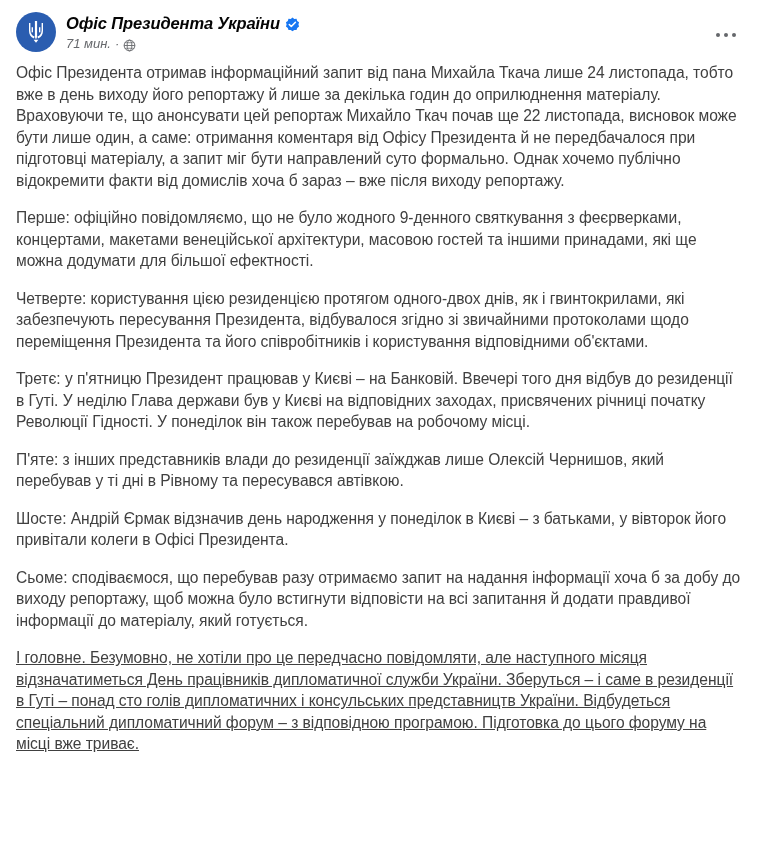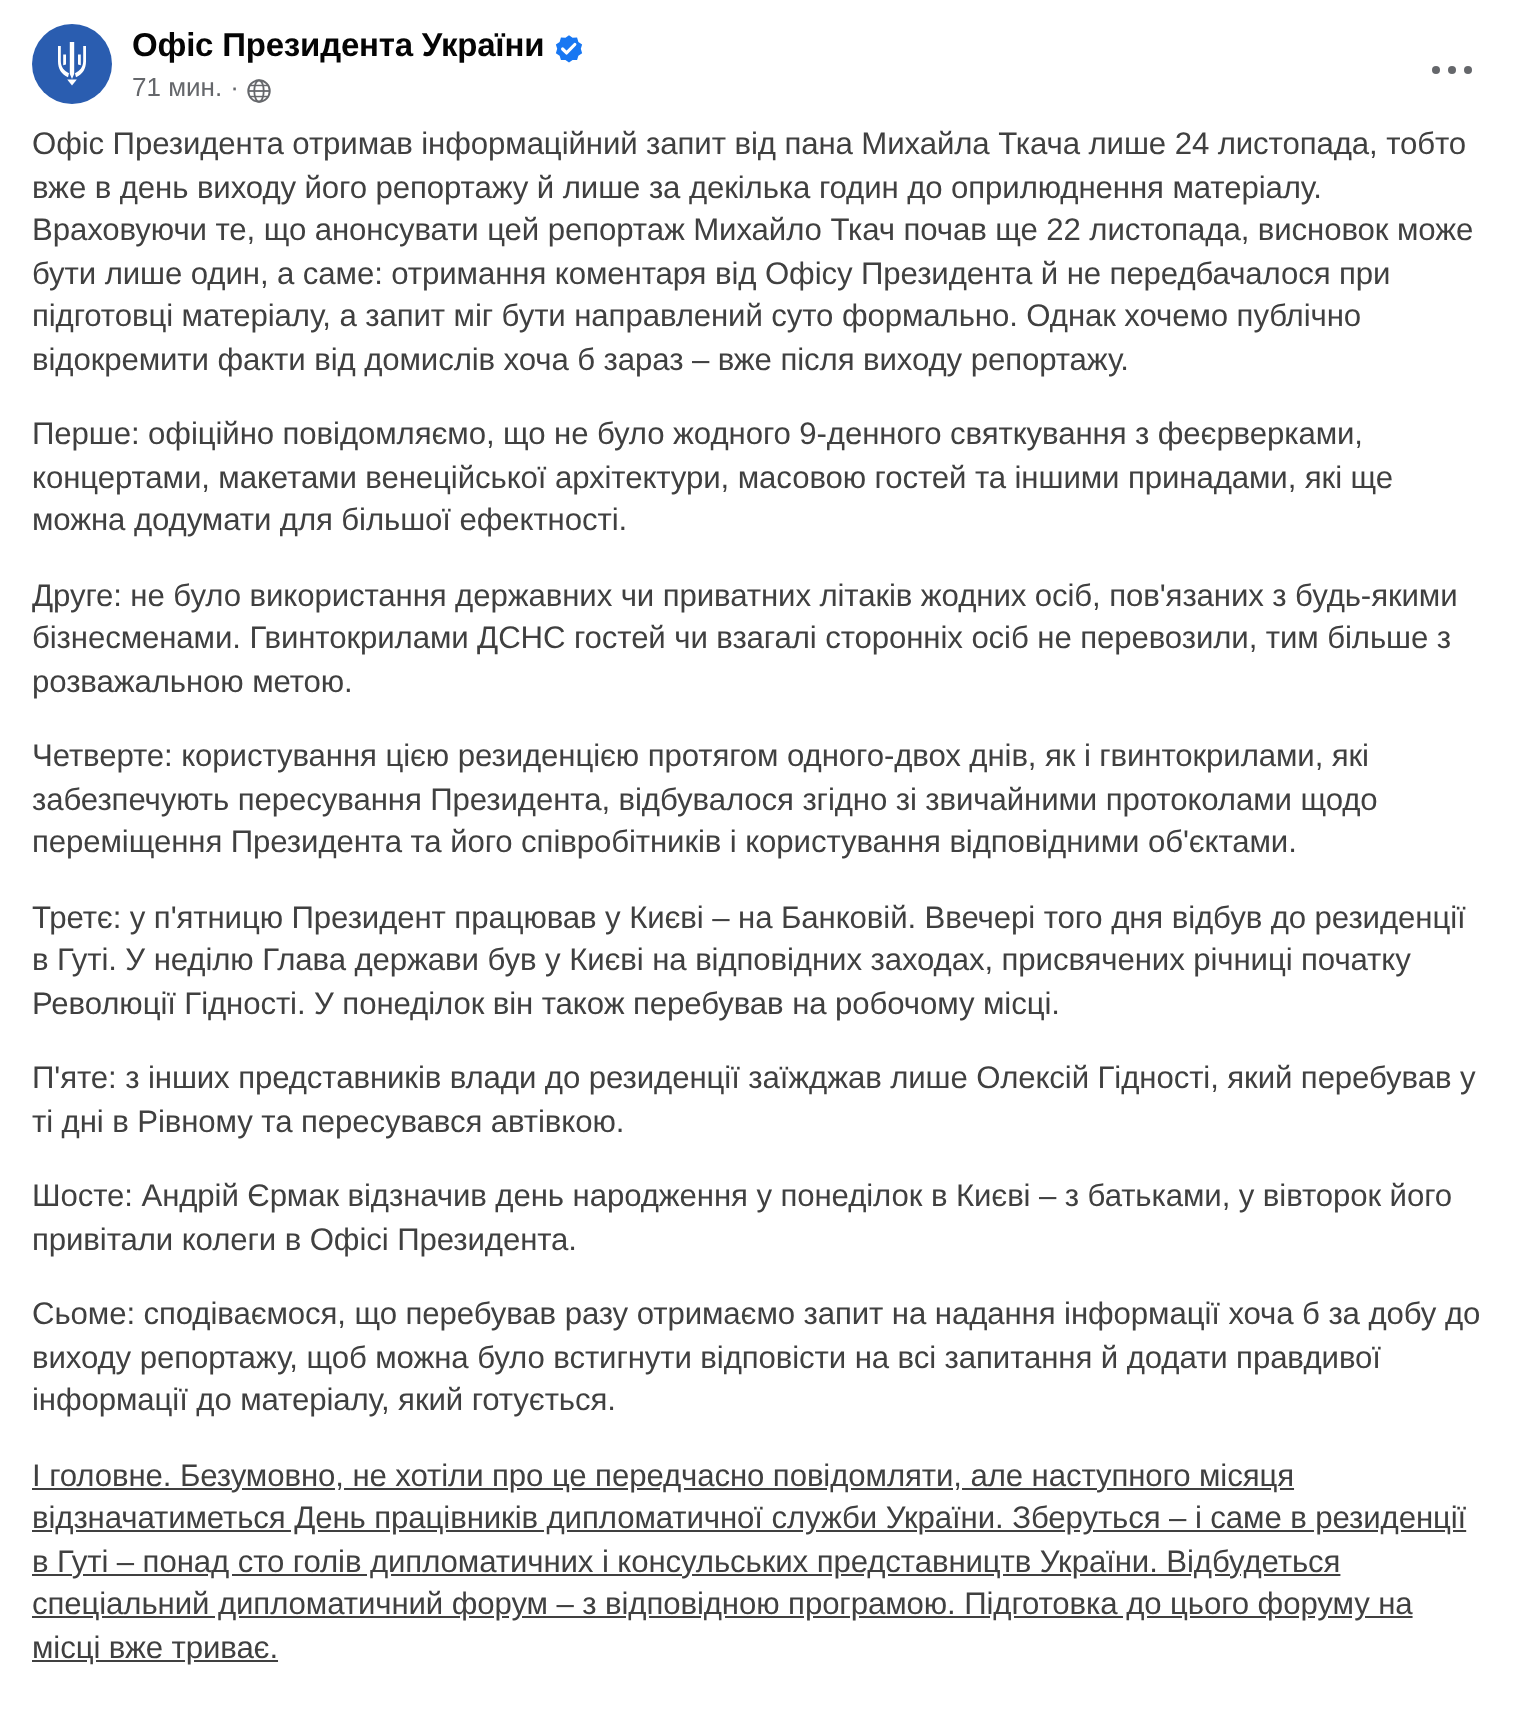--- a/index.html
+++ b/index.html
@@ -43,20 +43,21 @@
     width: 18px;
     height: 24px;
     display: block;
   }
   .header-text {
     display: flex;
     flex-direction: column;
     justify-content: center;
     padding-top: 1px;
     min-height: 40px;
+    font-style: italic;
   }
   .page-name-row {
     display: flex;
     align-items: center;
     line-height: 1.1;
   }
   .page-name {
     font-size: 16.5px;
     font-weight: bold;
     color: #050505;
@@ -166,22 +167,21 @@
       <span class="dot"></span>
       <span class="dot"></span>
       <span class="dot"></span>
     </div>
 
   </div>
 
   <div class="post-body">
     <p>Офіс Президента отримав інформаційний запит від пана Михайла Ткача лише 24 листопада, тобто вже в день виходу його репортажу й лише за декілька годин до оприлюднення матеріалу. Враховуючи те, що анонсувати цей репортаж Михайло Ткач почав ще 22 листопада, висновок може бути лише один, а саме: отримання коментаря від Офісу Президента й не передбачалося при підготовці матеріалу, а запит міг бути направлений суто формально. Однак хочемо публічно відокремити факти від домислів хоча б зараз – вже після виходу репортажу.</p>
     <p>Перше: офіційно повідомляємо, що не було жодного 9-денного святкування з феєрверками, концертами, макетами венеційської архітектури, масовою гостей та іншими принадами, які ще можна додумати для більшої ефектності.</p>
-    <p>Друге: не було використання державних чи приватних літаків жодних осіб, пов'язаних з будь-якими бізнесменами. Гвинтокрилами ДСНС гостей чи взагалі сторонніх осіб не перевозили, тим більше з розважальною метою.</p>
     <p>Четверте: користування цією резиденцією протягом одного-двох днів, як і гвинтокрилами, які забезпечують пересування Президента, відбувалося згідно зі звичайними протоколами щодо переміщення Президента та його співробітників і користування відповідними об'єктами.</p>
     <p>Третє: у п'ятницю Президент працював у Києві – на Банковій. Ввечері того дня відбув до резиденції в Гуті. У неділю Глава держави був у Києві на відповідних заходах, присвячених річниці початку Революції Гідності. У понеділок він також перебував на робочому місці.</p>
-    <p>П'яте: з інших представників влади до резиденції заїжджав лише Олексій Гідності, який перебував у ті дні в Рівному та пересувався автівкою.</p>
+    <p>П'яте: з інших представників влади до резиденції заїжджав лише Олексій Чернишов, який перебував у ті дні в Рівному та пересувався автівкою.</p>
     <p>Шосте: Андрій Єрмак відзначив день народження у понеділок в Києві – з батьками, у вівторок його привітали колеги в Офісі Президента.</p>
     <p>Сьоме: сподіваємося, що перебував разу отримаємо запит на надання інформації хоча б за добу до виходу репортажу, щоб можна було встигнути відповісти на всі запитання й додати правдивої інформації до матеріалу, який готується.</p>
     <p>І головне. Безумовно, не хотіли про це передчасно повідомляти, але наступного місяця відзначатиметься День працівників дипломатичної служби України. Зберуться – і саме в резиденції в Гуті – понад сто голів дипломатичних і консульських представництв України. Відбудеться спеціальний дипломатичний форум – з відповідною програмою. Підготовка до цього форуму на місці вже триває.</p>
   </div>
 
 </div>
 
 </body></html>

